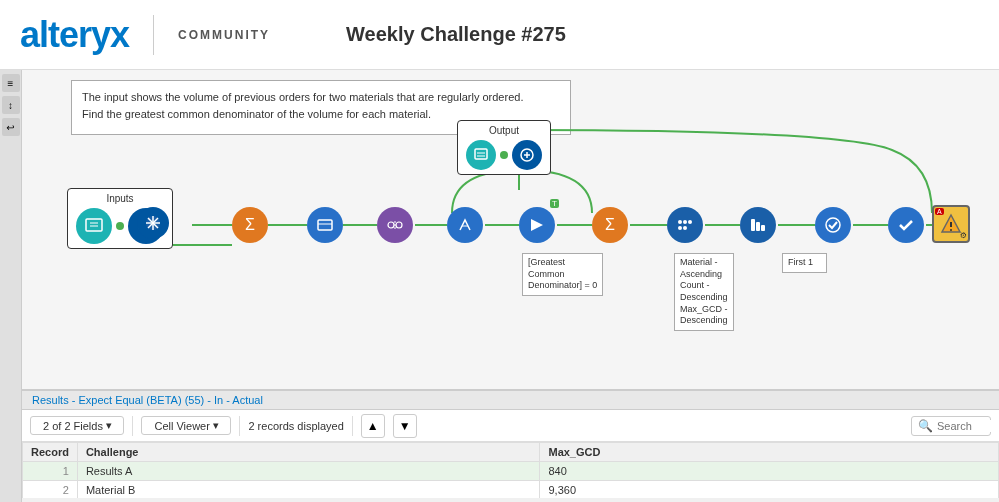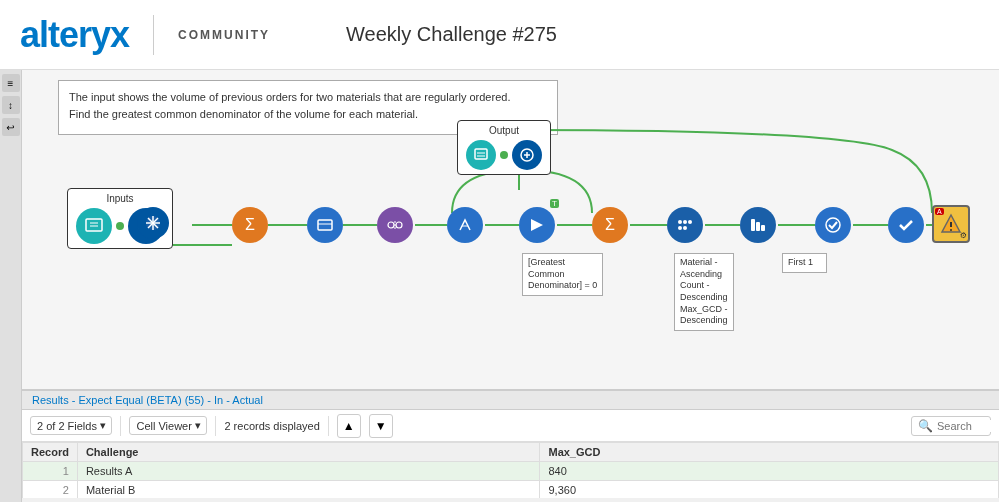--- a/index.html
+++ b/index.html
@@ -30,37 +30,37 @@
     .community-label {
       font-size: 12px;
       font-weight: 600;
       color: #555;
       letter-spacing: 2px;
     }
     .challenge-title {
       margin-left: 60px;
       font-size: 20px;
       color: #333;
-      font-weight: normal;
+      font-weight: bold;
     }
 
     
     #canvas {
       background: #f5f5f5;
       position: relative;
       height: 320px;
       overflow: hidden;
       border-bottom: 1px solid #ccc;
     }
 
     
     .description-box {
       position: absolute;
       top: 10px;
-      left: 36px;
+      left: 49px;
       width: 500px;
       min-height: 55px;
       background: white;
       border: 1px solid #aaa;
       padding: 8px 10px;
       font-size: 11px;
       color: #333;
       line-height: 1.5;
     }
 
@@ -153,21 +153,21 @@
       border-bottom: 1px solid #ddd;
       display: flex;
       align-items: center;
       padding: 0 8px;
       gap: 8px;
     }
     .toolbar-btn {
       display: flex;
       align-items: center;
       gap: 3px;
-      padding: 2px 6px;
+      padding: 2px 12px;
       border: 1px solid #ccc;
       border-radius: 3px;
       background: white;
       font-size: 11px;
       cursor: pointer;
       color: #333;
     }
     .toolbar-divider {
       width: 1px;
       height: 20px;

